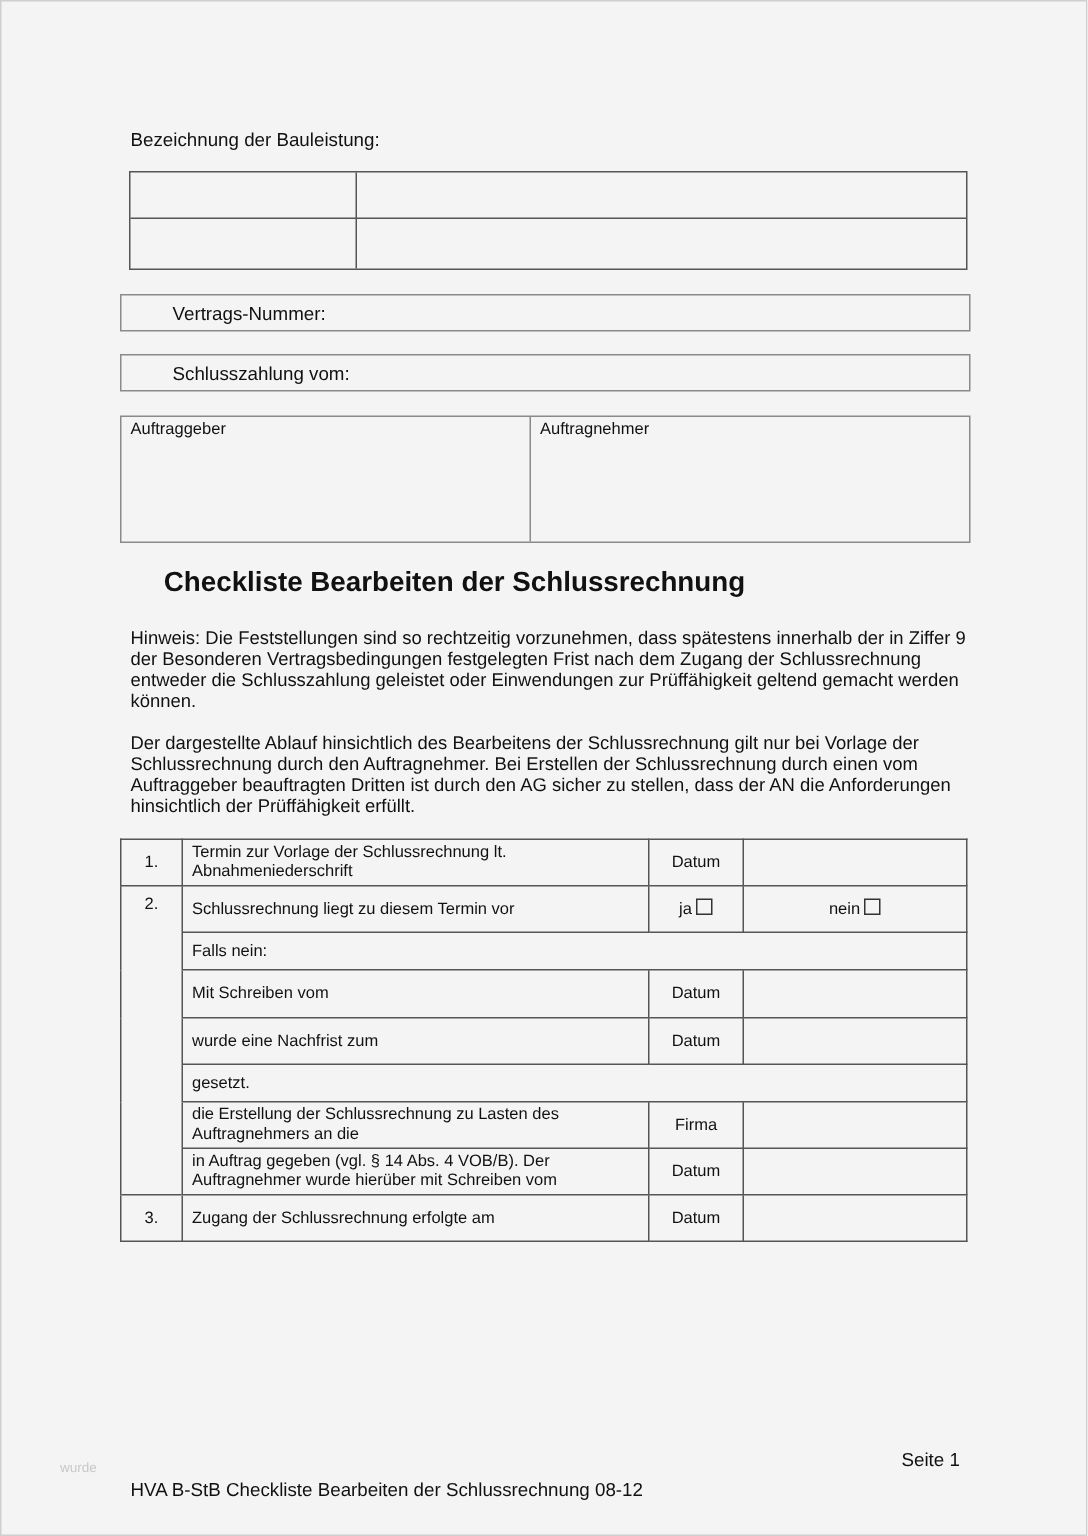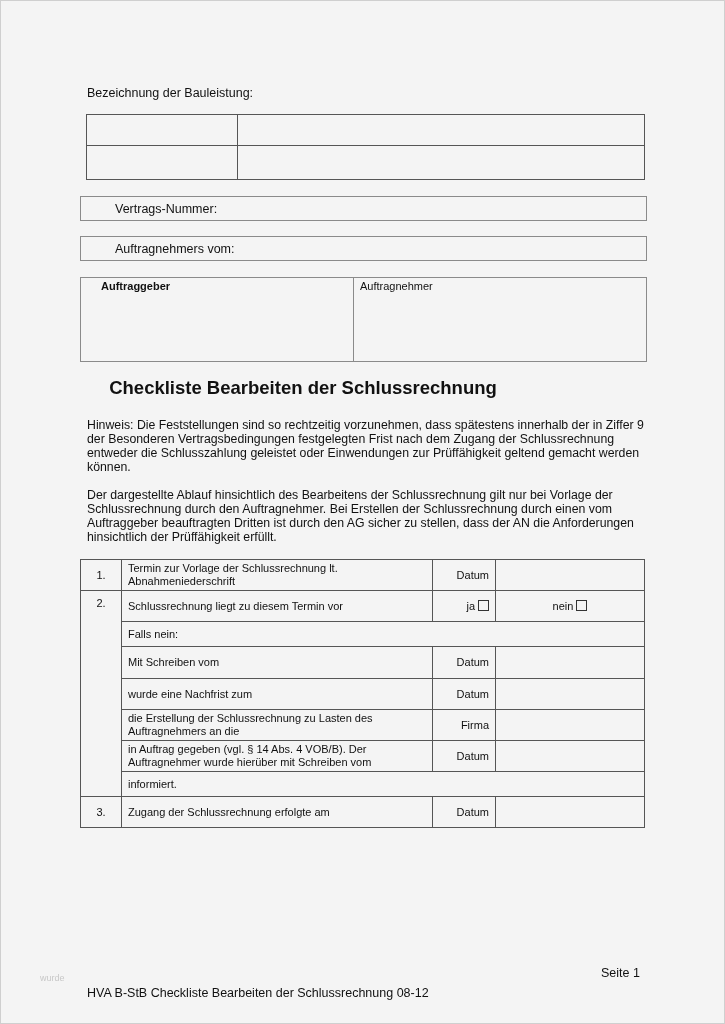--- a/index.html
+++ b/index.html
@@ -31,21 +31,21 @@
     border-collapse: collapse; font-size: 11px;
   }
   table.checklist td {
     border: 1px solid #555; padding: 0 6px; vertical-align: middle;
     line-height: 13px;
   }
   table.checklist td.num { width: 28px; text-align: center; vertical-align: top; padding-top: 9px; }
   table.checklist td.num.mid { vertical-align: middle; padding-top: 0; }
   table.checklist td.num.cont { border-top: none; border-bottom: none; }
   table.checklist td.desc { width: 298px; }
-  table.checklist td.kind { width: 50px; text-align: right; margin-left: 16px; }
+  table.checklist td.kind { width: 50px; text-align: center; margin-left: 16px; }
   .cb {
     display: inline-block; width: 9px; height: 9px; border: 1px solid #333;
     vertical-align: -1px; margin-left: 3px; background: #f4f4f4;
   }
   .footer { position: absolute; top: 966px; font-size: 12.5px; }
   .watermark { position: absolute; left: 40px; top: 973px; font-size: 9px; color: #c8c8c8; }
 </style>
 </head>
 <body>
 
@@ -59,26 +59,26 @@
   <div class="abs" style="left:153px; top:2px; width:402px; height:27px;"></div>
   <div class="abs" style="left:2px; top:33px; width:146px; height:29px;"></div>
   <div class="abs" style="left:153px; top:33px; width:402px; height:29px;"></div>
 </div>
 
 <div class="gray-box" style="left:80px; top:196px; width:567px; height:25px;">
   <span class="field-text" style="top:5px;">Vertrags-Nummer:</span>
 </div>
 
 <div class="gray-box" style="left:80px; top:236px; width:567px; height:25px;">
-  <span class="field-text" style="top:5px;">Auftragnehmers vom:</span>
+  <span class="field-text" style="top:5px;">Schlusszahlung vom:</span>
 </div>
 
 <div class="gray-box" style="left:80px; top:277px; width:567px; height:85px;">
   <div class="abs" style="left:272px; top:0; height:83px; border-left:1px solid #8a8a8a;"></div>
-  <div class="abs" style="left:14px; top:0; width:272px; height:83px;font-weight:bold;">
+  <div class="abs" style="left:0; top:0; width:272px; height:83px;">
     <span class="abs" style="left:6px; top:2px; font-size:11px;">Auftraggeber</span>
   </div>
   <div class="abs" style="left:273px; top:0; width:292px; height:83px;">
     <span class="abs" style="left:6px; top:2px; font-size:11px;">Auftragnehmer</span>
   </div>
 </div>
 
 <div class="title">Checkliste Bearbeiten der Schlussrechnung</div>
 
 <div class="para" style="top:418px;">Hinweis: Die Feststellungen sind so rechtzeitig vorzunehmen, dass spätestens innerhalb der in Ziffer 9 der Besonderen Vertragsbedingungen festgelegten Frist nach dem Zugang der Schlussrechnung entweder die Schlusszahlung geleistet oder Einwendungen zur Prüffähigkeit geltend gemacht werden können.</div>
@@ -107,35 +107,35 @@
     <td class="desc">Mit Schreiben vom</td>
     <td class="kind">Datum</td>
     <td></td>
   </tr>
   <tr style="height:31px;">
     <td class="num cont"></td>
     <td class="desc">wurde eine Nachfrist zum</td>
     <td class="kind">Datum</td>
     <td></td>
   </tr>
+  <tr style="height:25px;">
+    <td class="num cont"></td>
+    <td colspan="3">gesetzt.</td>
+  </tr>
   <tr style="height:31px;">
     <td class="num cont"></td>
     <td class="desc">die Erstellung der Schlussrechnung zu Lasten des Auftragnehmers an die</td>
     <td class="kind">Firma</td>
     <td></td>
   </tr>
   <tr style="height:31px;">
     <td class="num cont"></td>
     <td class="desc">in Auftrag gegeben (vgl. § 14 Abs. 4 VOB/B). Der Auftragnehmer wurde hierüber mit Schreiben vom</td>
     <td class="kind">Datum</td>
     <td></td>
-  </tr>
-  <tr style="height:25px;">
-    <td class="num cont"></td>
-    <td colspan="3">informiert.</td>
   </tr>
   <tr style="height:31px;">
     <td class="num mid">3.</td>
     <td class="desc">Zugang der Schlussrechnung erfolgte am</td>
     <td class="kind">Datum</td>
     <td></td>
   </tr>
 </tbody>
   </table>
 

